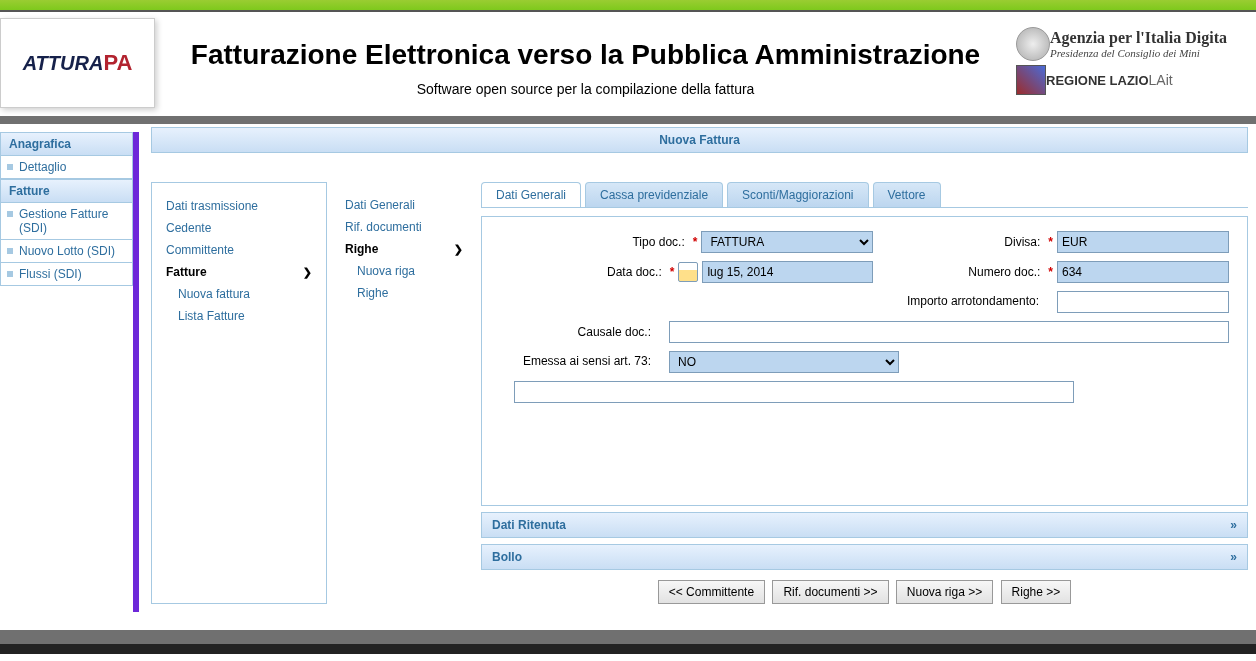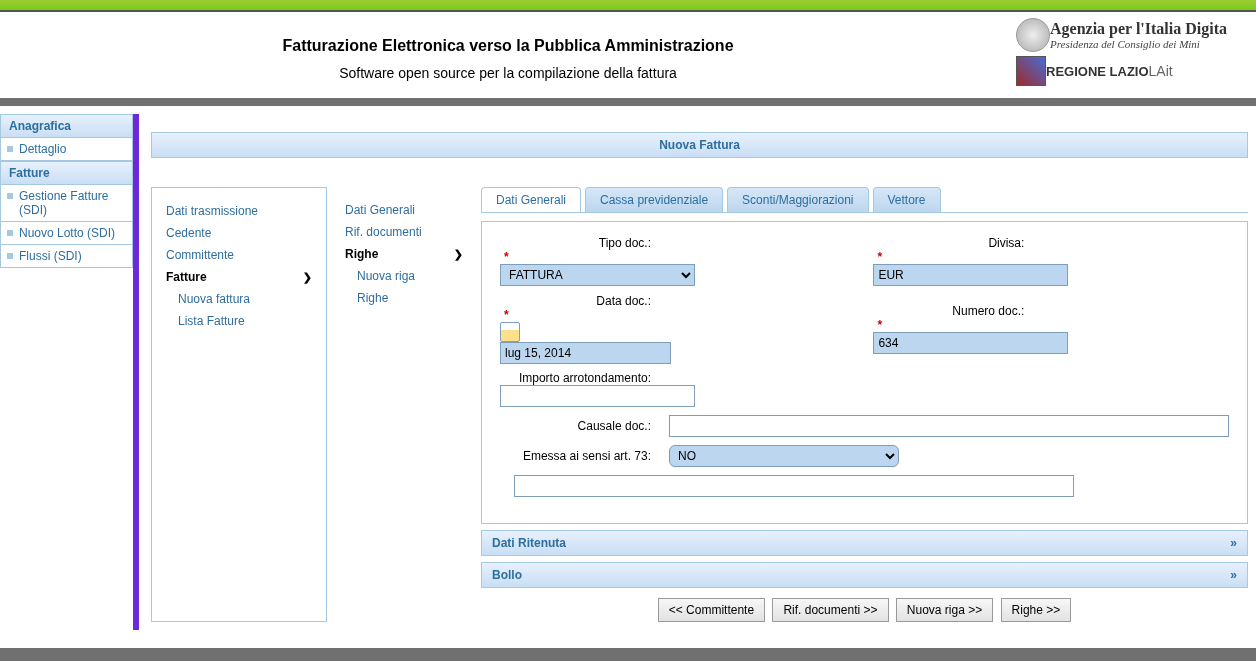--- a/index.html
+++ b/index.html
@@ -34,21 +34,21 @@
   font-style: italic;
   color: #16214a;
   position: relative;
 }
 .logo-box .pa { color: #b2232f; font-style: normal; font-weight: bold; font-size: 22px; }
 .header-center {
   flex: 1;
   text-align: center;
   padding-top: 10px;
 }
-.header-center h1 { font-size: 16px; font-weight: bold; margin-bottom: 10px; }
+.header-center h1 { font-size: 28px; font-weight: bold; margin-bottom: 10px; }
 .header-center h3 { font-size: 14px; font-weight: normal; }
 .header-right {
   width: 230px;
   font-family: "Times New Roman", serif;
   font-size: 13px;
   text-align: left;
 }
 .header-right .agline1 { font-size: 16px; font-weight: bold; color: #333; }
 .header-right .agline2 { font-size: 11px; font-style: italic; color: #444; }
 .header-right-row { display:flex; align-items:center; margin-bottom:4px;}
@@ -85,21 +85,21 @@
 }
 .side-item::before {
   content: '';
   position: absolute;
   left: 6px; top: 8px;
   width: 6px; height: 6px;
   background: #a6c9e2;
 }
 .content-area {
   flex: 1;
-  padding: 26px 8px 8px 12px;
+  padding: 3px 8px 8px 12px;
 }
 .content-title {
   background: linear-gradient(to bottom,#e7f1fd 0,#c9def4 100%);
   border: 1px solid #a6c9e2;
   text-align: center;
   color: #2e6e9e;
   font-weight: bold;
   padding: 5px;
   margin-bottom: 10px;
 }
@@ -134,33 +134,33 @@
   color: #2e6e9e;
   font-weight: normal;
   border-color: #a6c9e2;
 }
 .form-area {
   border: 1px solid #a6c9e2;
   padding: 14px 18px 18px 18px;
   min-height: 290px;
 }
 .form-row { display:flex; align-items:center; margin-bottom: 8px; }
-.form-col { display:flex; align-items:flex-start;flex-direction:column; }
+.form-col { display:flex; align-items:center; }
 .form-col.left { flex: 1.05; justify-content:flex-end; }
 .form-col.right { flex: 1; justify-content:flex-end; }
 .lbl { width: 155px; text-align: right; color:#000; padding-right:4px; font-size:12px;}
 .req { color: #d10000; font-weight: bold; padding: 0 4px; }
 .noreq { width: 14px; display:inline-block;}
 .fld, select.fld {
   height: 22px;
   border: 1px solid #7e9db9;
   background: #bcd6ef;
   padding: 2px 4px;
   font-size: 12px;
-  width: 195px;
+  width: 172px;
 }
 .fld.white { background: #fff; }
 .fld.wide { width: 560px;}
 .cal-icon {
   width: 20px; height: 20px;
   border: 1px solid #7e9db9;
   background: linear-gradient(to bottom,#fff 0 40%,#ffe08a 40% 100%);
   margin-right: 4px;
   flex-shrink: 0;
   display:inline-block;
@@ -187,20 +187,24 @@
 }
 .footer-bar { height: 14px; background: #707070; margin-top: 18px; }
 .bot-black { height: 10px; background: #222; }
 </style>
 </head>
 <body>
 
 <div class="top-bar"></div>
 
 <div class="header-band">
+  <div class="logo-box">
+    <span>ATTURA</span>
+      <span class="pa">PA</span>
+  </div>
   <div class="header-center">
     <h1>Fatturazione Elettronica verso la Pubblica Amministrazione</h1>
     <h3>Software open source per la compilazione della fattura</h3>
   </div>
   <div class="header-right">
     <div class="header-right-row">
       <div class="emblem-circle"></div>
       <div>
         <div class="agline1">Agenzia per l'Italia Digita</div>
         <div class="agline2">Presidenza del Consiglio dei Mini</div>
@@ -300,21 +304,21 @@
 
           <div class="form-row">
             <span class="lbl">Causale doc.:</span>
             <span class="noreq"></span>
             <input class="fld white wide" value="" style="">
           </div>
 
           <div class="form-row">
             <span class="lbl" style="line-height:1.1;">Emessa ai sensi art. 73:</span>
             <span class="noreq"></span>
-            <select class="fld" style="width:230px;border-radius:6px;"><option>NO</option></select>
+            <select class="fld" style="width:230px;"><option>NO</option></select>
           </div>
 
           <div class="form-row">
             <span class="noreq"></span>
             <input class="fld white wide" value="" style="">
           </div>
 
         </div>
 
         <div class="acc-bar">

